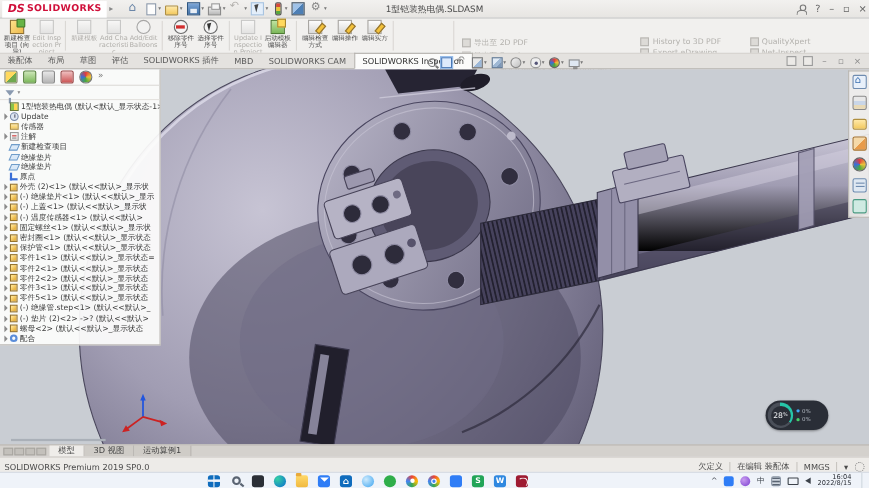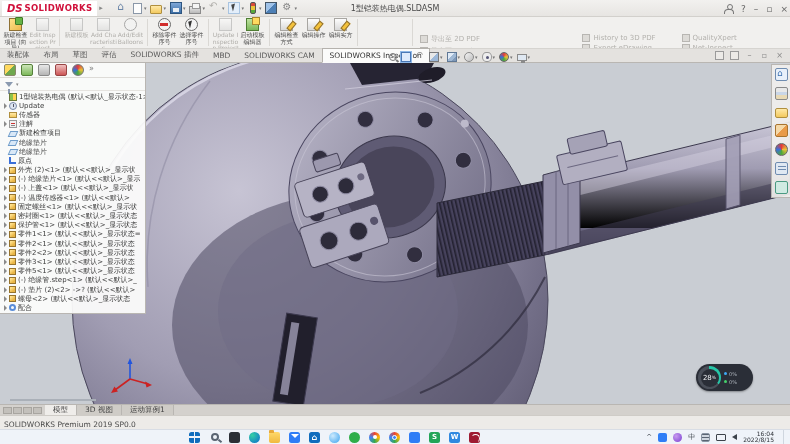--- a/index.html
+++ b/index.html
@@ -724,20 +724,30 @@
     </div>
     <div id="doc-tab-list" style="display:flex;">
         <div class="dtab active">模型</div>
         <div class="dtab">3D 视图</div>
         <div class="dtab">运动算例1</div>
       </div>
   </div>
 
   <div id="statusbar">
     <span id="status-left">SOLIDWORKS Premium 2019 SP0.0</span>
+    <div id="status-right">
+        <span>欠定义</span>
+        <span class="st-sep"></span>
+        <span>在编辑 装配体</span>
+        <span class="st-sep"></span>
+        <span>MMGS</span>
+        <span class="st-sep"></span>
+        <span>▾</span>
+        <span class="st-gear"></span>
+      </div>
   </div>
 
   <div id="taskbar">
     <div id="tb-left">
       <span class="tb-widgets"></span>
     </div>
     <div id="tb-center">
         <div class="tbi">
           <span class="tbg tb-win"></span>
         </div>

